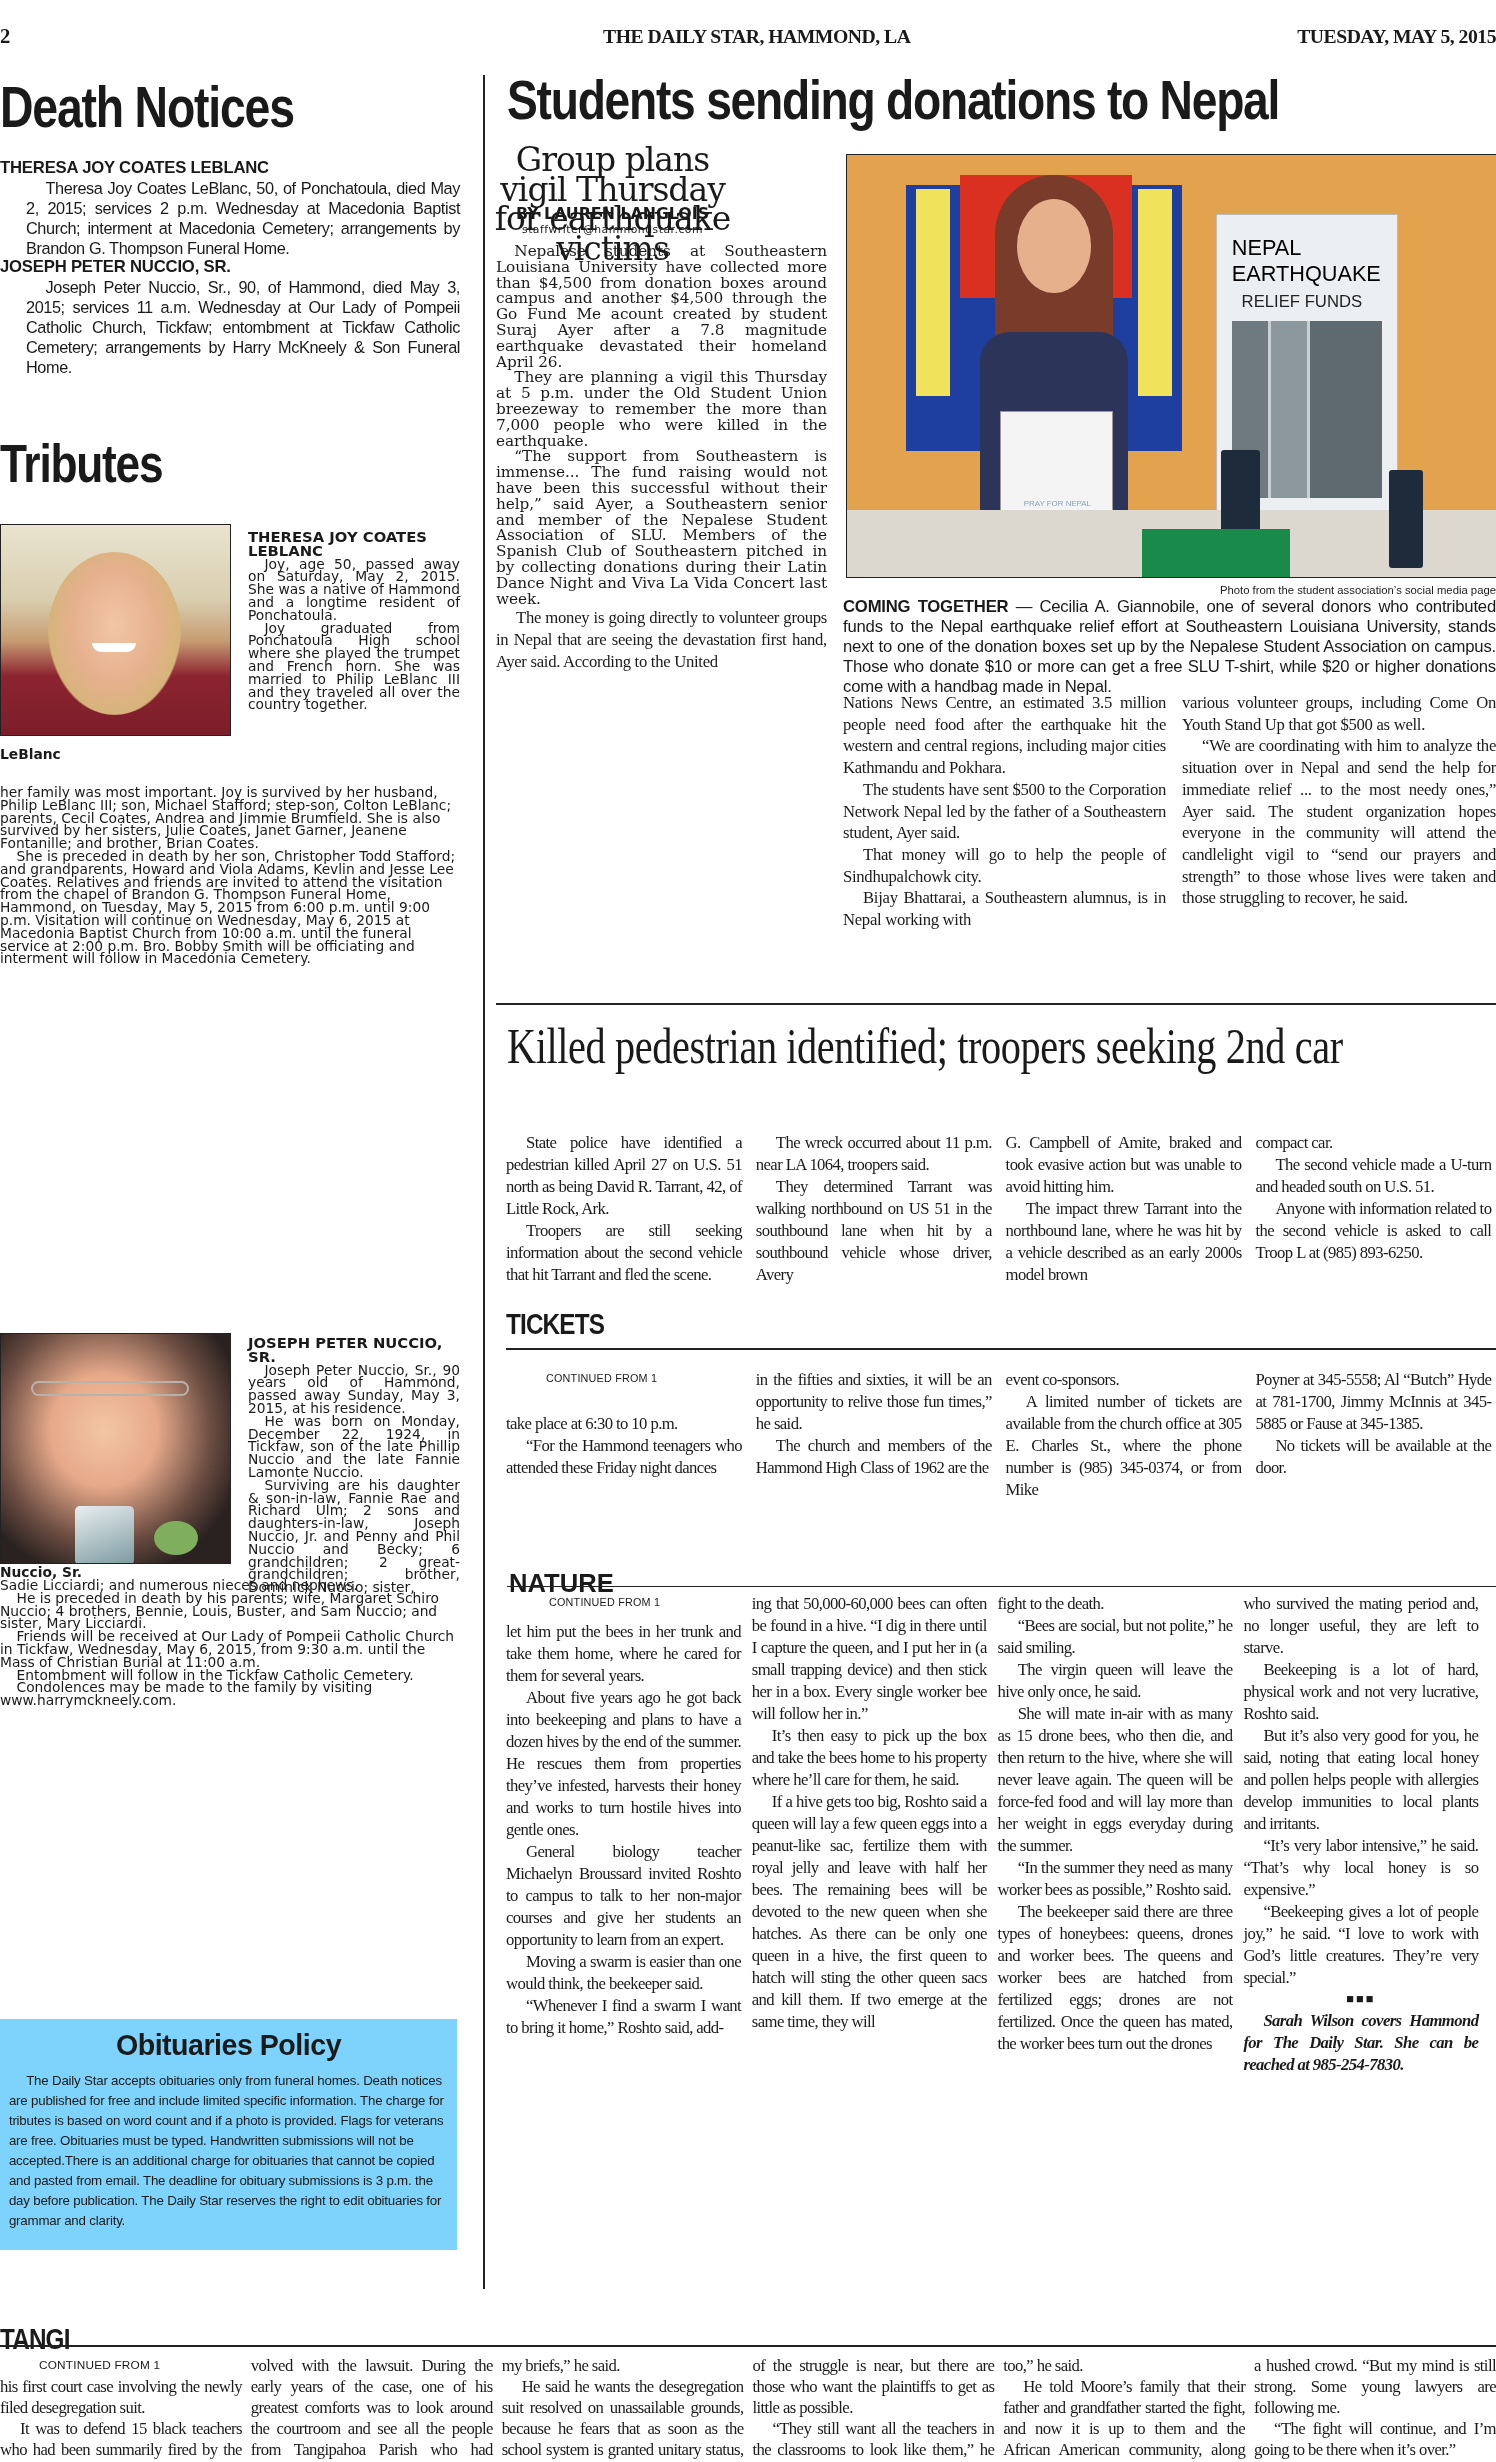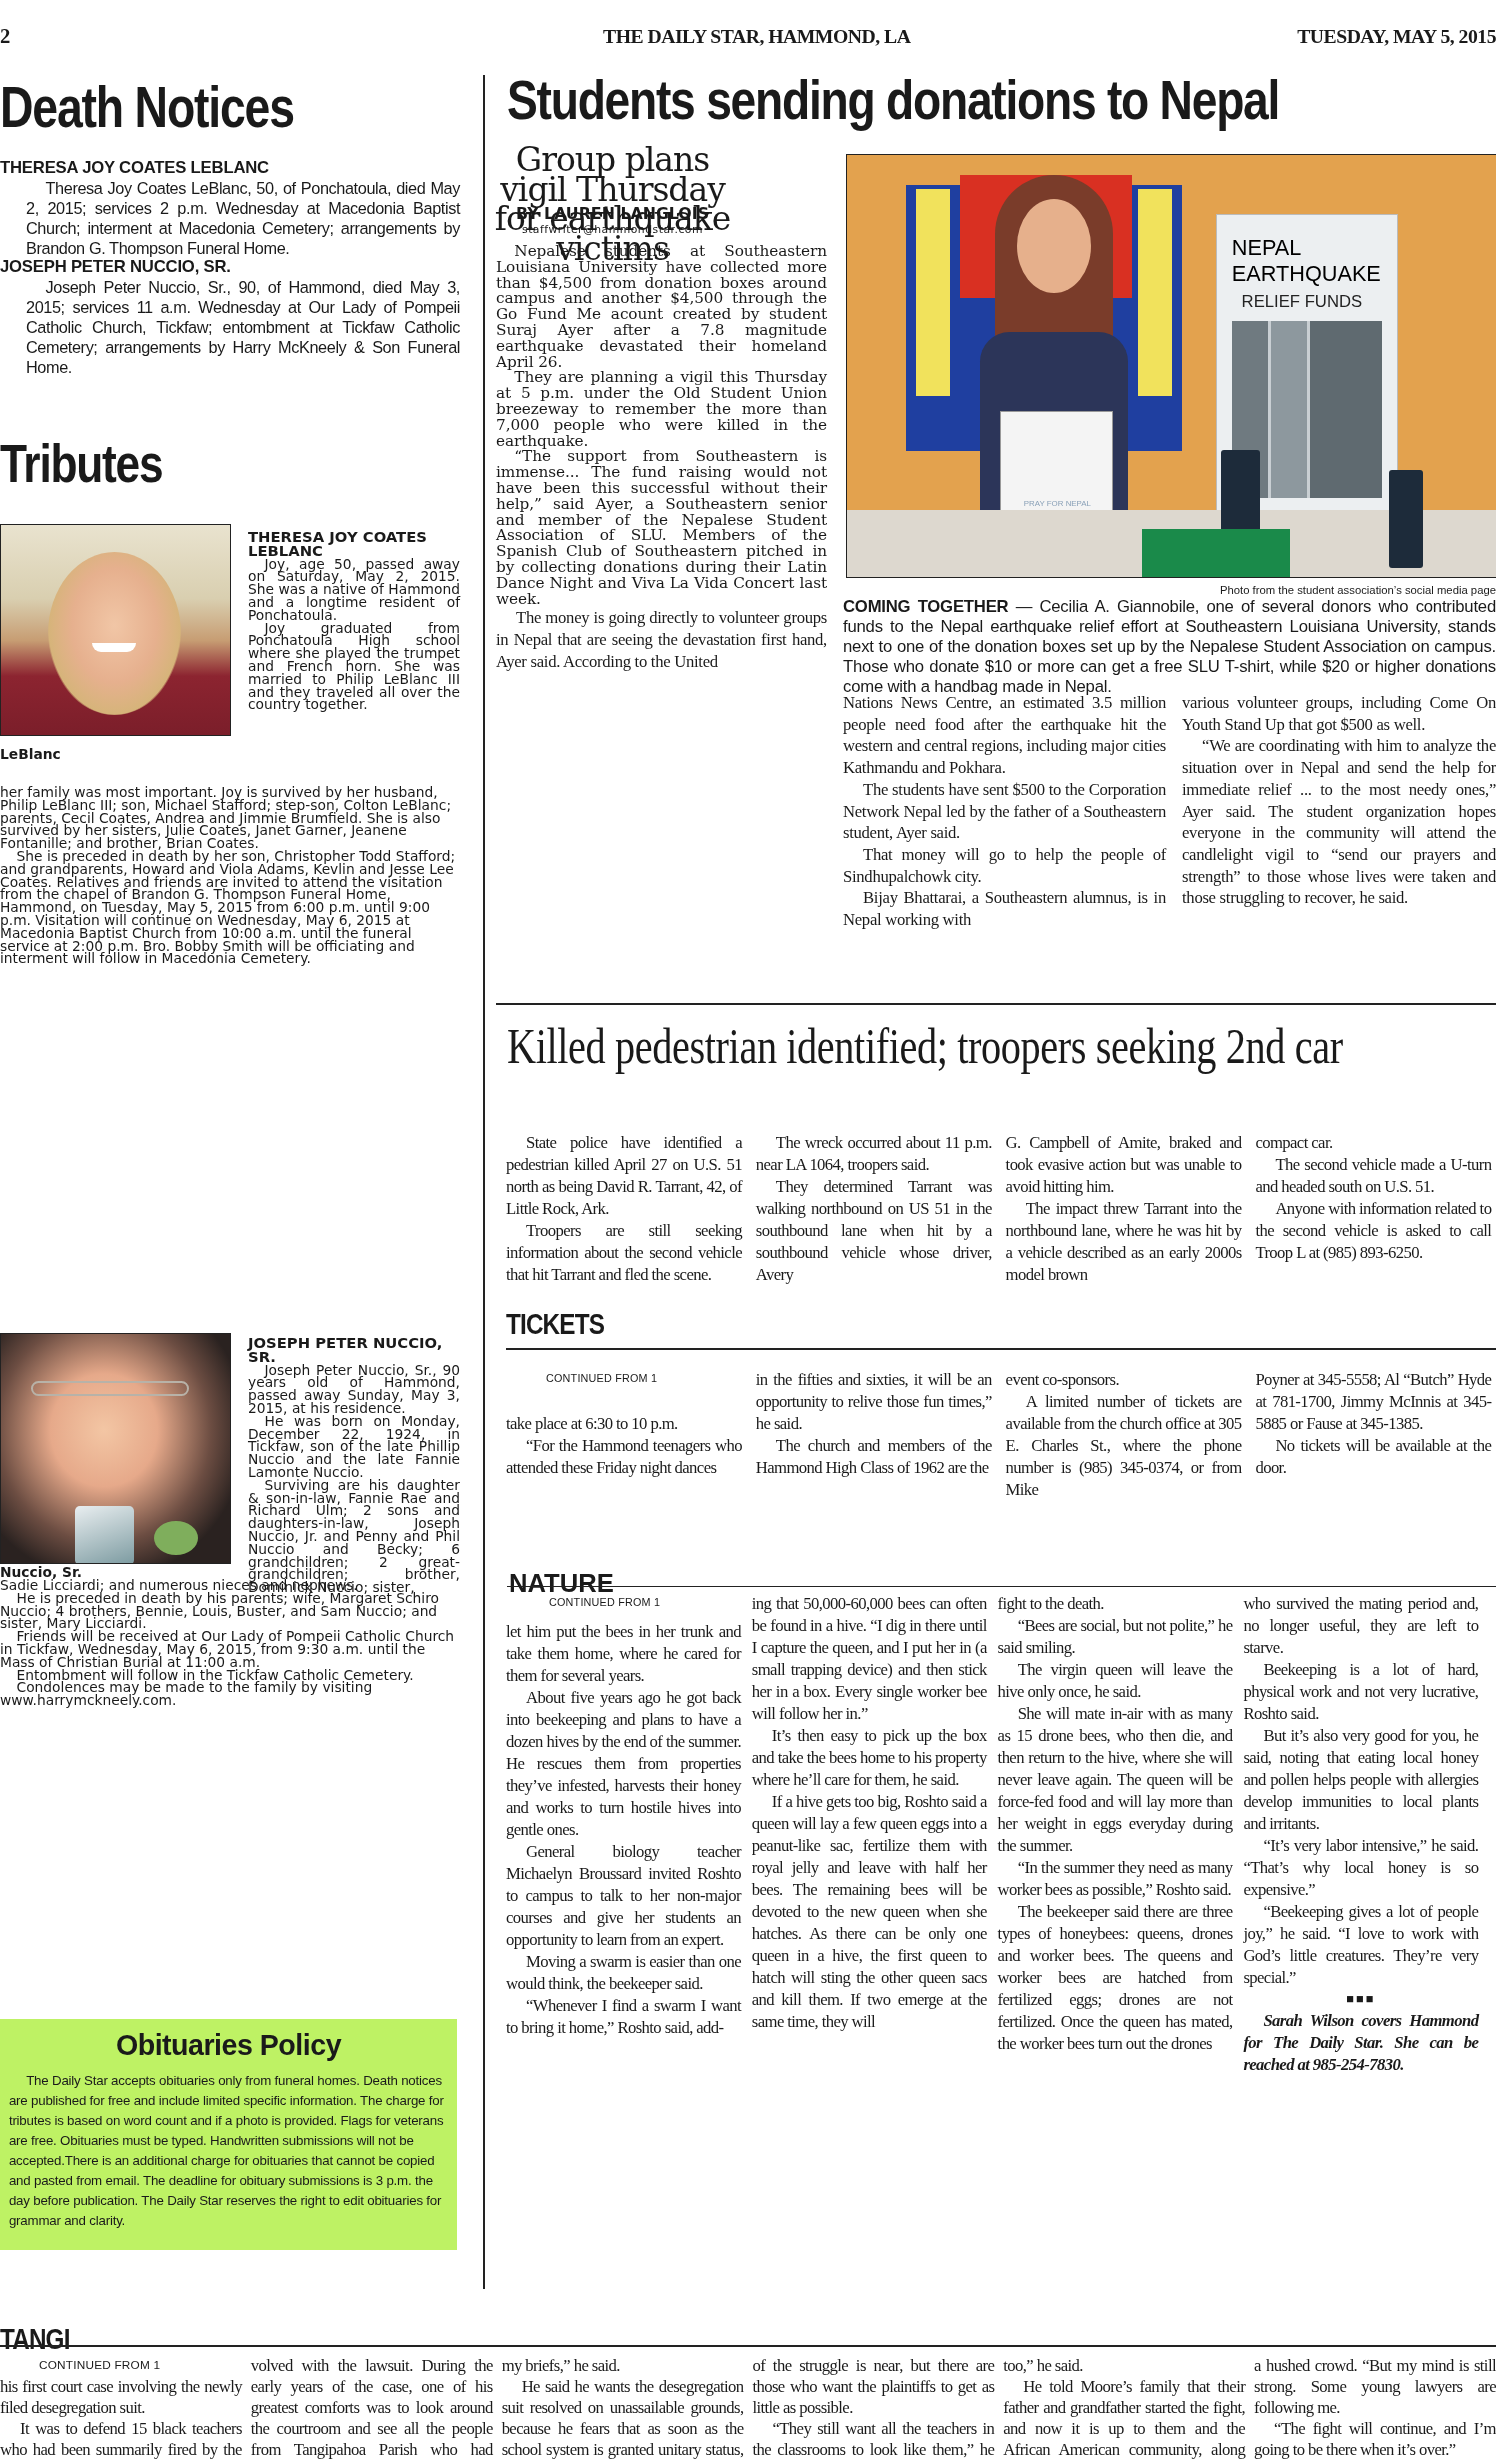--- a/index.html
+++ b/index.html
@@ -21,21 +21,21 @@
   #tributes-title { left: 0; top: 432px; font-size: 54px; transform: scaleX(0.82); }
 
   .photo { border: 1.5px solid #222; }
   .photo-woman { left: 0; top: 524px; width: 231px; height: 212px; background: linear-gradient(180deg,#e9e3cf 0%,#d9cfb0 35%,#c79d73 55%,#8c2430 72%,#7b1e2a 100%); overflow: hidden; }
   .photo-man { left: 0; top: 1333px; width: 231px; height: 231px; background: radial-gradient(ellipse at 45% 42%,#f3c6a4 0%,#e6a98a 30%,#6c4d42 60%,#2a2220 80%); overflow: hidden; }
   .face { position: absolute; border-radius: 50%; }
   .trib-head { font-family: "DejaVu Sans", sans-serif; font-weight: bold; font-size: 14.8px; line-height: 13.8px; }
   .trib-text { font-family: "DejaVu Sans", sans-serif; font-size: 13.8px; line-height: 12.8px; }
   .trib-caption { font-family: "DejaVu Sans", sans-serif; font-weight: bold; font-size: 13.8px; }
 
-  #obit-policy { left: 0; top: 2019px; width: 457px; height: 231px; background: #bef264; padding: 9.8px 8.9px; }
+  #obit-policy { left: 0; top: 2019px; width: 457px; height: 231px; background: #7dd3fc; padding: 9.8px 8.9px; }
   #obit-policy h3 { font-family: "Liberation Sans", sans-serif; font-weight: 700; font-size: 28.6px; text-align: center; letter-spacing: -0.5px; }
   #obit-policy p { font-family: "Liberation Sans", sans-serif; font-size: 13.3px; line-height: 20px; margin-top: 8.9px; text-indent: 1.3em; letter-spacing: -0.2px; }
 
   
   .vrule { background: #222; width: 1.5px; }
 
   
   #nepal-title { left: 507px; top: 68px; font-size: 55px; transform: scaleX(0.84); white-space: nowrap; }
   #vigil-head { left: 492px; top: 145px; width: 241px; font-family: "DejaVu Serif", serif; font-size: 33px; line-height: 29.5px; text-align: center; letter-spacing: -1px; }
   #byline { left: 492px; top: 204px; width: 241px; text-align: center; }

